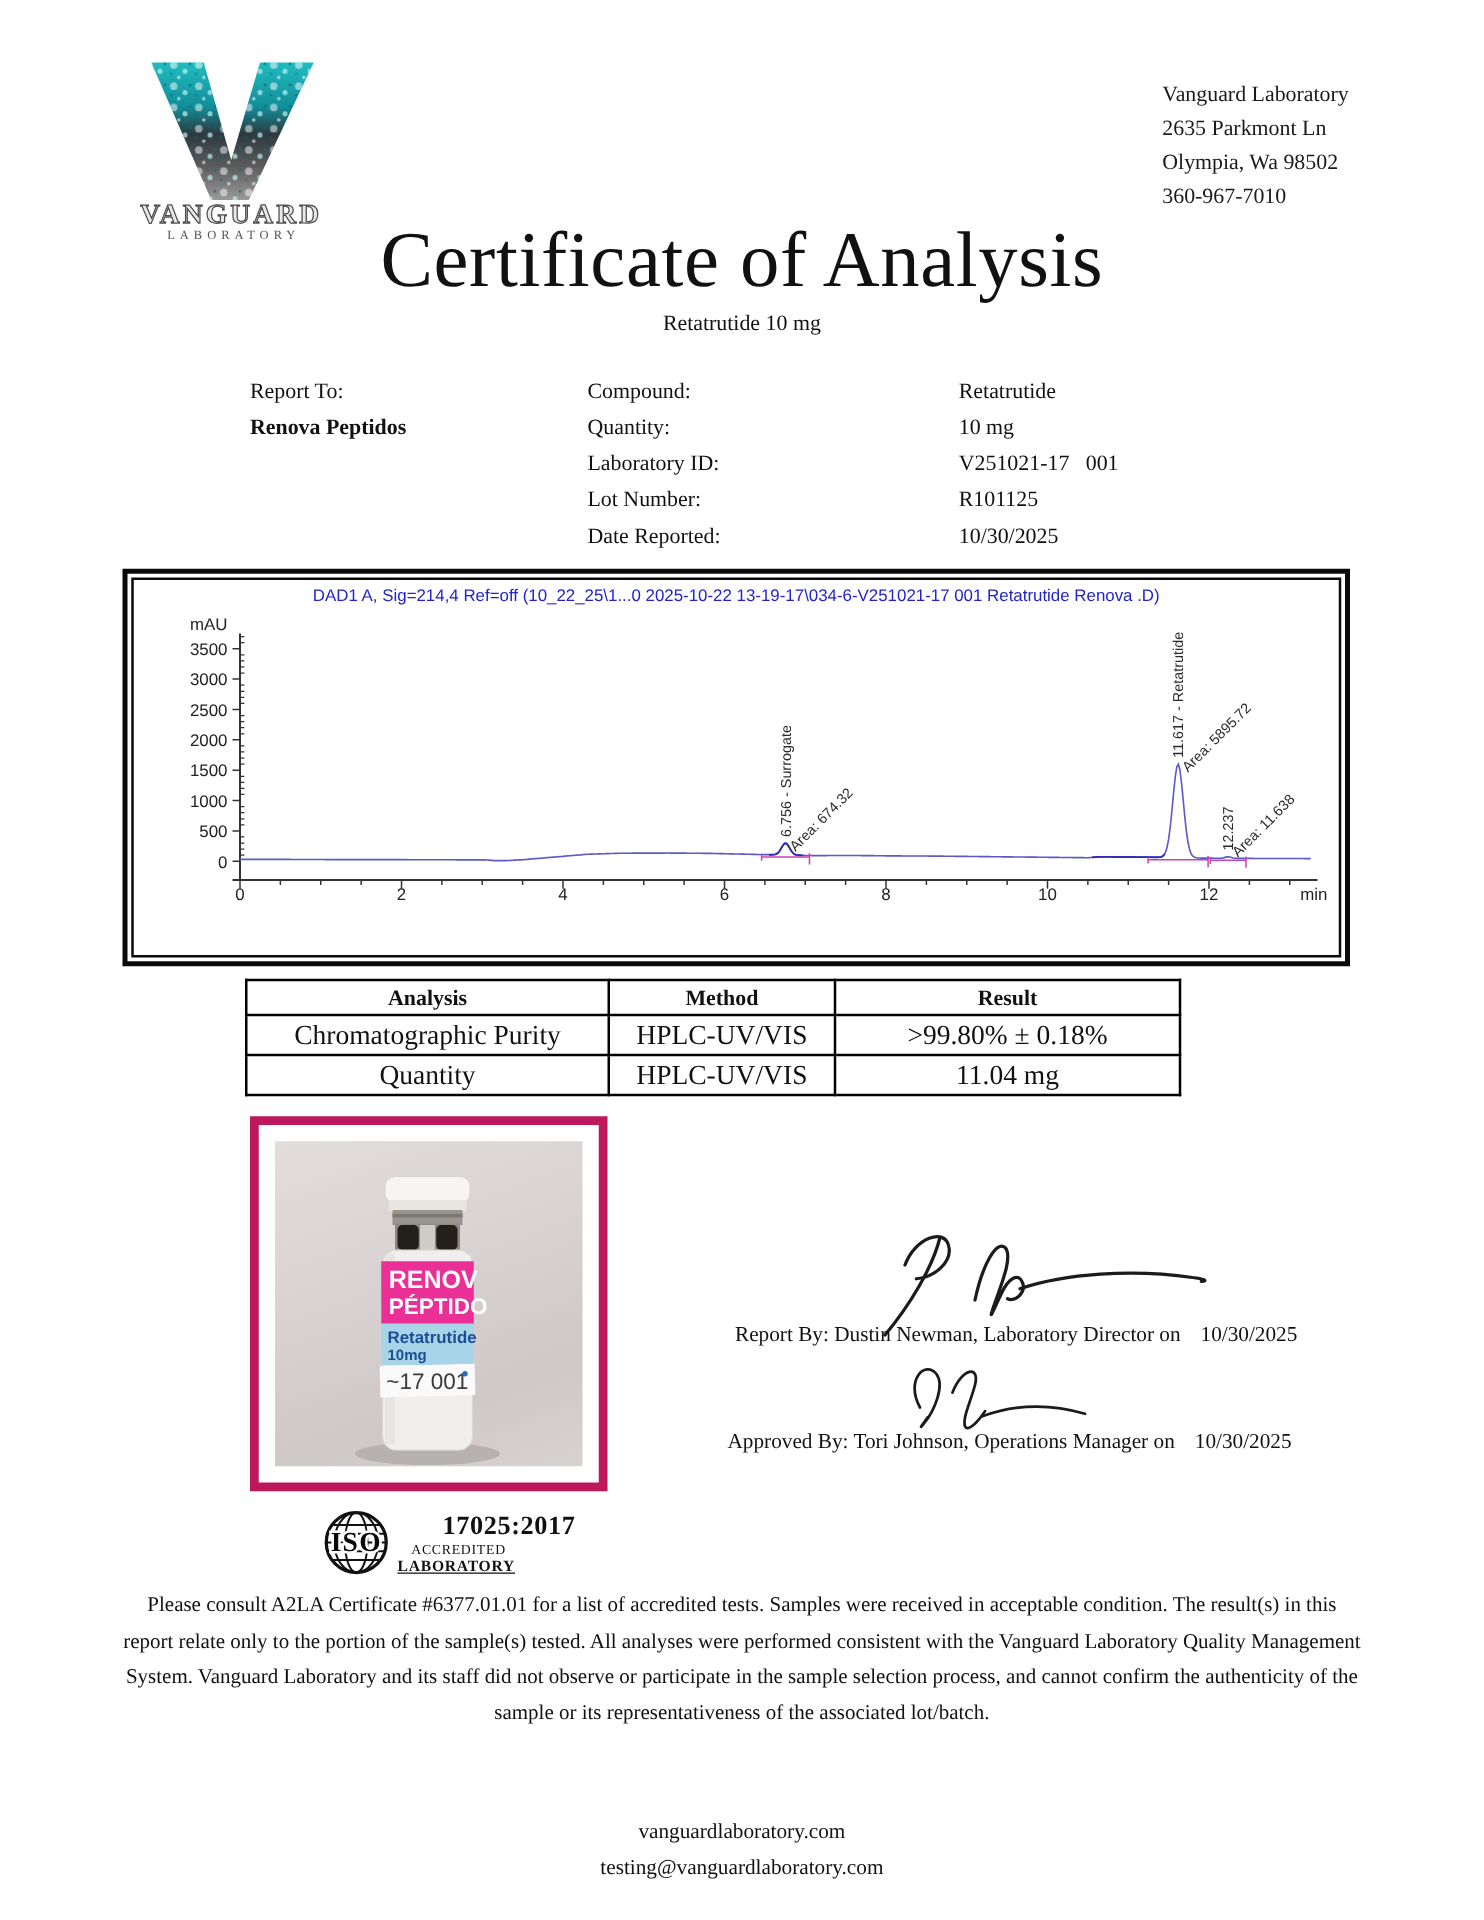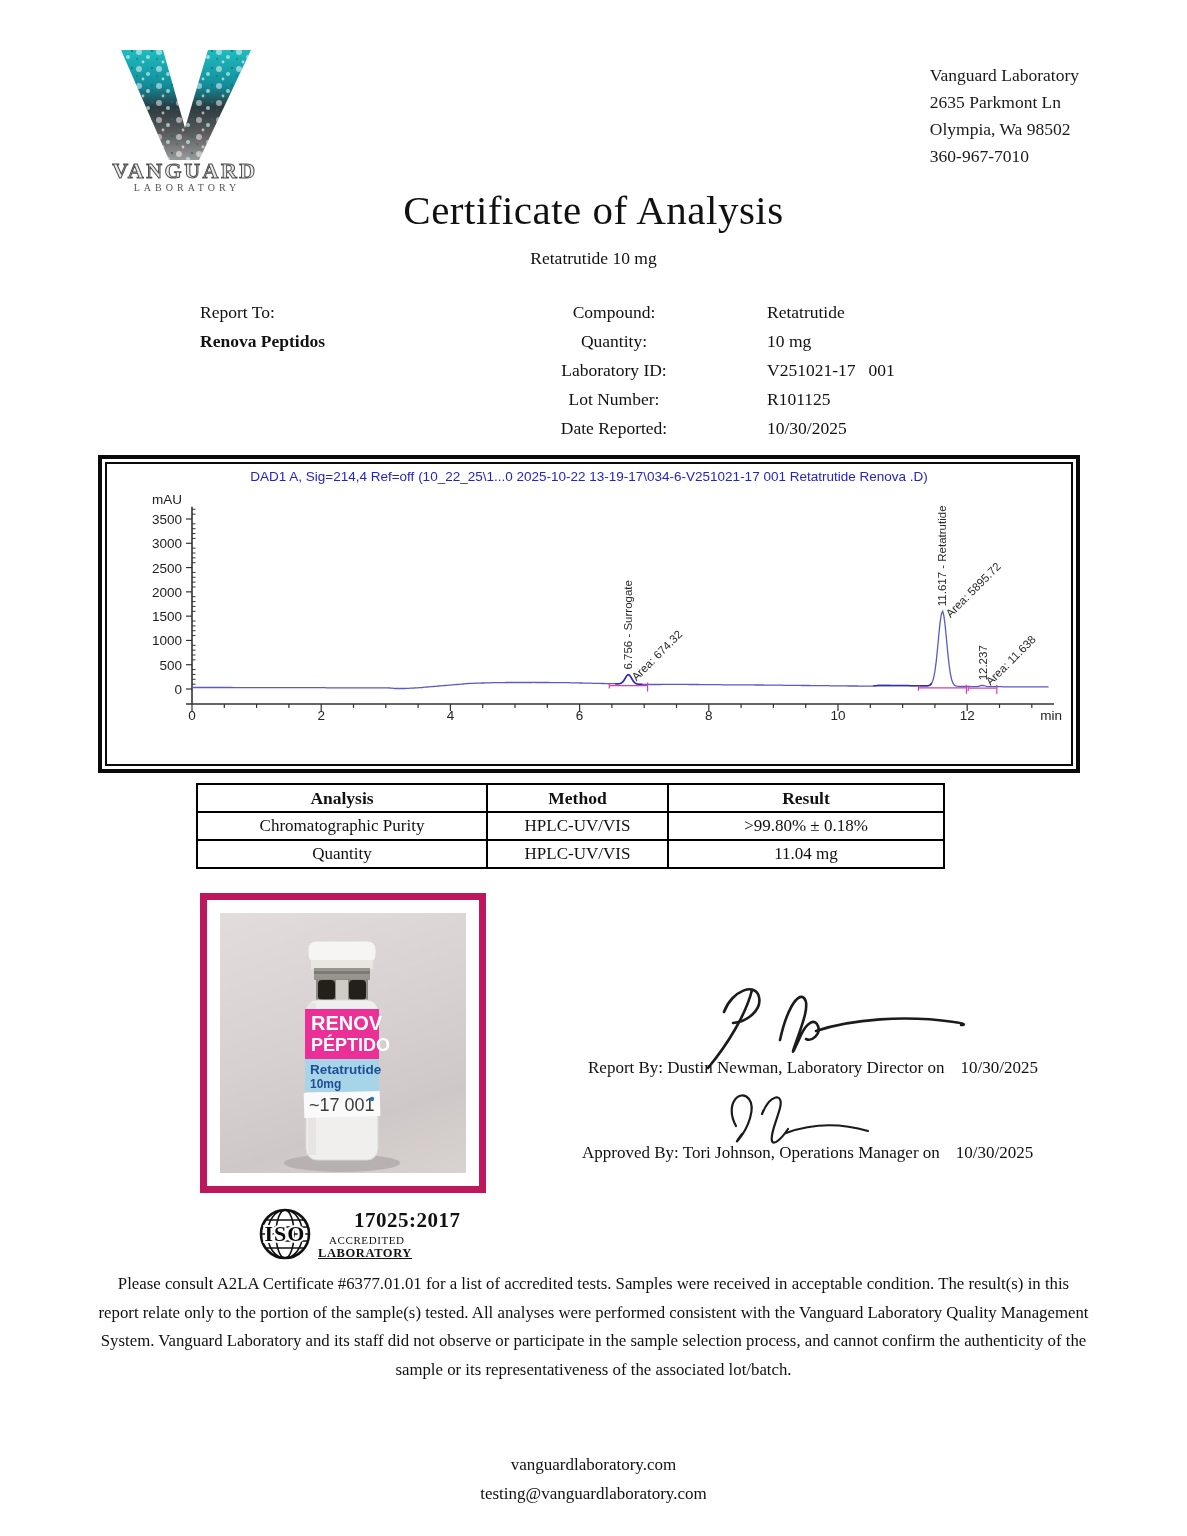--- a/index.html
+++ b/index.html
@@ -3,39 +3,39 @@
 <meta charset="utf-8">
 <style>
   * { margin:0; padding:0; box-sizing:border-box; }
   body { background:#ffffff; font-family:"Liberation Serif", serif; color:#111; }
   .page { position:relative; width:1187px; height:1536px; background:#fff; overflow:hidden; }
 
   
   .logo { position:absolute; left:95px; top:48px; width:180px; height:150px; }
   .address { position:absolute; right:108px; top:62px; text-align:left; font-size:17.5px; line-height:27px; color:#1a1a1a; }
 
-  .title { position:absolute; left:0; top:186px; width:100%; text-align:center; font-size:41px; font-weight:400; letter-spacing:0.5px;font-family:Liberation Serif, serif; }
+  .title { position:absolute; left:0; top:172px; width:100%; text-align:center; font-size:63px; font-weight:400; letter-spacing:0.5px;font-family:Liberation Serif, serif; }
   .subtitle { position:absolute; left:0; top:248px; width:100%; text-align:center; font-size:17.5px; }
 
   
   .report-to { position:absolute; left:200px; top:298px; font-size:17.5px; line-height:29px; }
   .report-to .name { font-weight:bold; }
   .info-fields { position:absolute; left:470px; top:298px; width:560px; font-size:17.5px; }
   .info-row { display:flex; line-height:29px; }
-  .info-row .lbl { width:288px; text-align:center; }
+  .info-row .lbl { width:288px; text-align:left; }
   .info-row .val { padding-left:9px; white-space:pre; }
 
   
   .chart-frame { position:absolute; left:98px; top:455px; width:982px; height:318px; border:4px solid #0a0a0a; background:#fff; }
   .chart-inner { position:absolute; left:3px; top:3px; right:3px; bottom:3px; border:2px solid #0a0a0a; background:#fff; }
   .chart-inner svg { display:block; margin:1px auto 0 auto; }
 
   
   table.results { position:absolute; left:196px; top:783px; border-collapse:collapse; table-layout:fixed; }
-  table.results th, table.results td { border:2.5px solid #000; text-align:center; font-size:17px; padding:2px 4px; height:28px; }
+  table.results th, table.results td { border:2.5px solid #000; text-align:center; font-size:22px; padding:2px 4px; height:28px; }
   table.results th { font-weight:bold; font-size:17.5px; }
 
   
   .photo-frame { position:absolute; left:200px; top:893px; width:286px; height:300px; border:7px solid #be185d; background:#fff; padding:13px; }
   .photo { width:100%; height:100%; background:linear-gradient(160deg,#e3dcdc 0%, #d8d1d1 45%, #cfc8c8 75%, #d8d2d0 100%); position:relative; overflow:hidden; }
   .photo svg { position:absolute; left:0; top:0; }
 
   
   .sig1 { position:absolute; left:700px; top:978px; }
   .sig2 { position:absolute; left:708px; top:1086px; }

